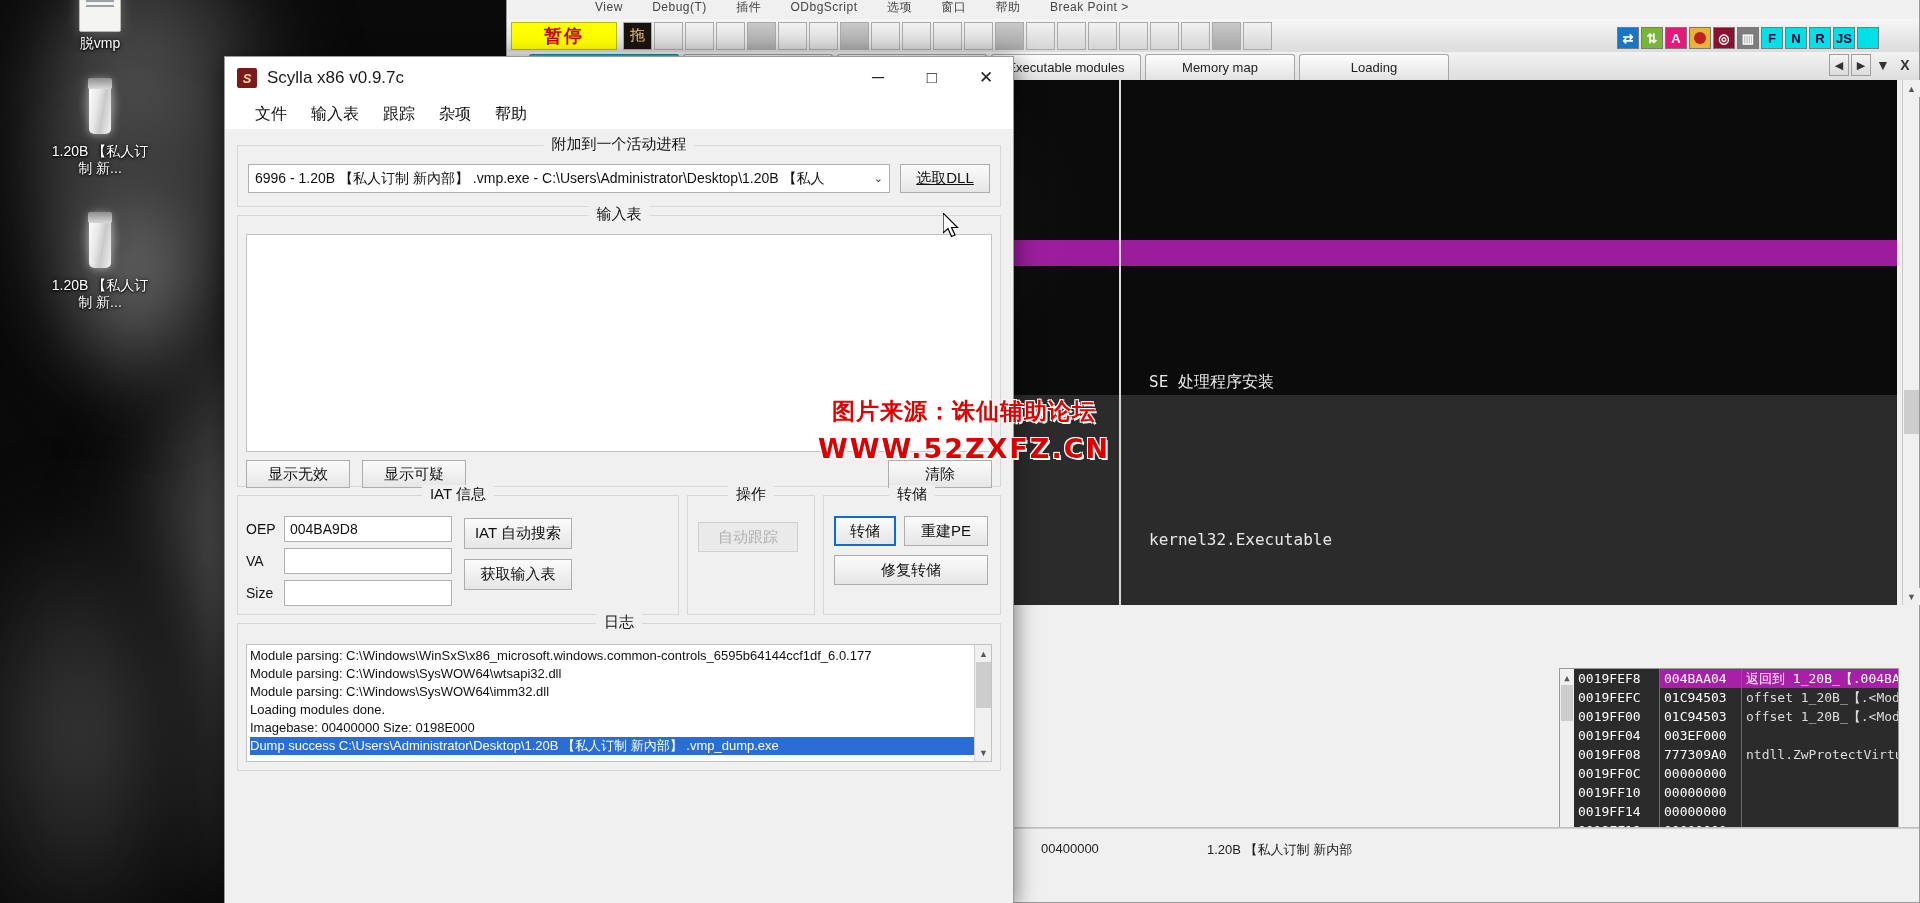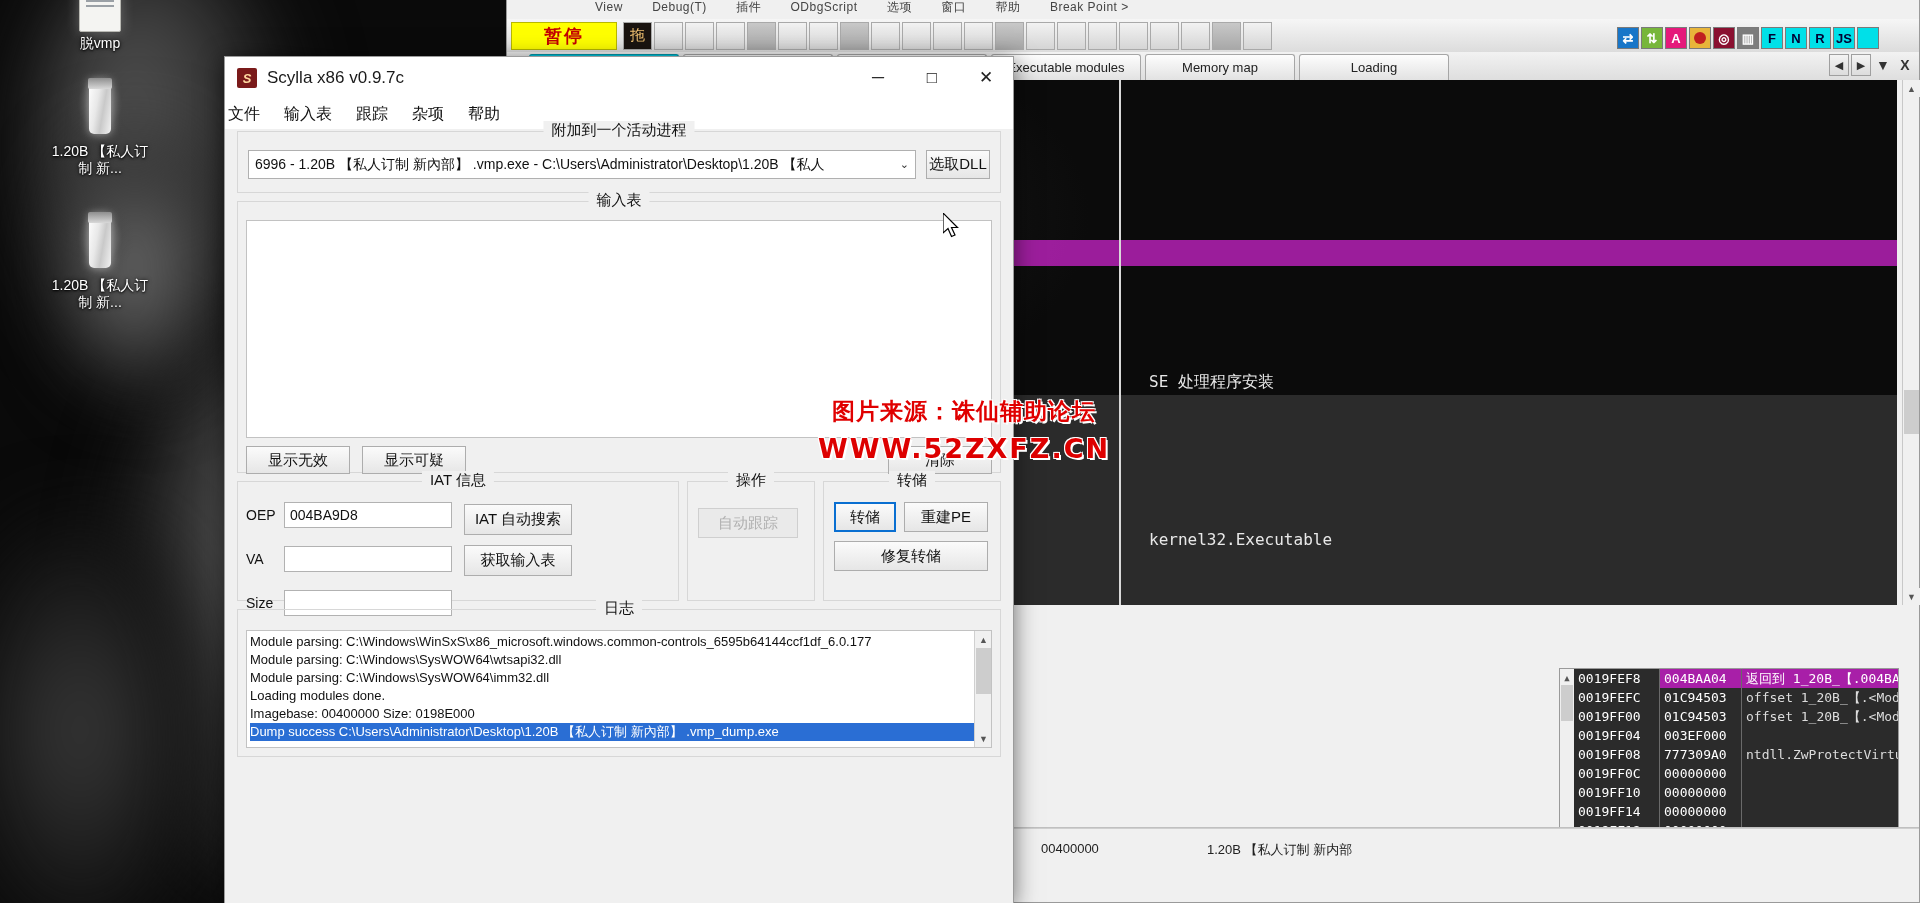--- a/index.html
+++ b/index.html
@@ -258,26 +258,26 @@
     margin-right: 10px; border-radius: 2px;
   }
   #sc-title-text { font-size: 17px; color: #1a1a1a; }
   .wbtn {
     width: 54px; height: 41px; display:flex; align-items:center; justify-content:center;
     font-size: 17px; color:#222; background:#ffffff;
   }
   #sc-wbtns { position:absolute; right:0; top:0; display:flex; }
   #sc-menu {
     height: 30px; background: #ffffff;
-    display: flex; align-items: center; padding-left: 3px;
+    display: flex; align-items: center; padding-left: 30px;
     font-size: 16px; color: #111;
   }
   #sc-menu span { margin-right: 24px; }
 
-  #sc-client { position: absolute; left:0; right:0; top:72px; bottom:0; background:#f0f0f0; padding: 2px 12px; }
+  #sc-client { position: absolute; left:0; right:0; top:72px; bottom:0; background:#f0f0f0; padding: 16px 12px; }
 
   .group {
     border: 1px solid #d7d7d7;
     position: relative;
     margin-bottom: 8px;
   }
   .group > .glabel {
     position: absolute; top: -11px; left: 50%; transform: translateX(-50%);
     background: #f0f0f0; padding: 0 8px;
     font-size: 15px; color: #111; white-space: nowrap;
@@ -294,36 +294,36 @@
   #proc-select .caret { position:absolute; right:6px; font-size: 11px; color:#333; }
   .btn {
     background: linear-gradient(#fbfbfb,#e6e6e6);
     border: 1px solid #adadad;
     font-size: 15px; color: #111;
     display: flex; align-items: center; justify-content: center;
     cursor: default;
   }
   .btn.disabled { color: #b0b0b0; background:#eaeaea; border-color:#cfcfcf; }
   .btn.focus { border: 2px solid #0a6fd1; }
-  #btn-pickdll { width: 64px; height: 29px; }
+  #btn-pickdll { width: 90px; height: 29px; text-decoration: underline; }
 
   #grp-imports { height: 272px; padding: 18px 8px 8px; }
   #imports-list {
     width: 100%; height: 218px; background: #ffffff; border: 1px solid #c2c2c2;
   }
   #imports-btnrow { display: flex; align-items: center; margin-top: 8px; gap: 12px; }
   #imports-btnrow .btn { width: 104px; height: 28px; }
   #btn-clear { margin-left: auto; width: 84px; }
 
   #mid-row { display: flex; gap: 8px; height: 128px; }
   #grp-iat { flex: 1 1 335px; position: relative; }
   #grp-ops  { width: 128px; position: relative; }
   #grp-dump { width: 178px; position: relative; }
 
-  .iat-field-row { display: flex; align-items: center; margin-bottom: 18px; }
+  .iat-field-row { display: flex; align-items: center; margin-bottom: 6px; }
   .iat-label { width: 38px; font-size: 14px; color: #111; }
   .iat-input {
     width: 168px; height: 26px; background: #ffffff; border: 1px solid #b2b2b2;
     font-size: 14px; color: #111; display:flex; align-items:center; padding: 0 5px;
   }
   #iat-inner { display:flex; padding: 20px 8px 0; gap: 12px; }
   #iat-buttons { display: flex; flex-direction: column; gap: 10px; padding-top: 2px; }
   #iat-buttons .btn { width: 108px; height: 31px; }
 
   #ops-inner { padding: 26px 10px 0; }

